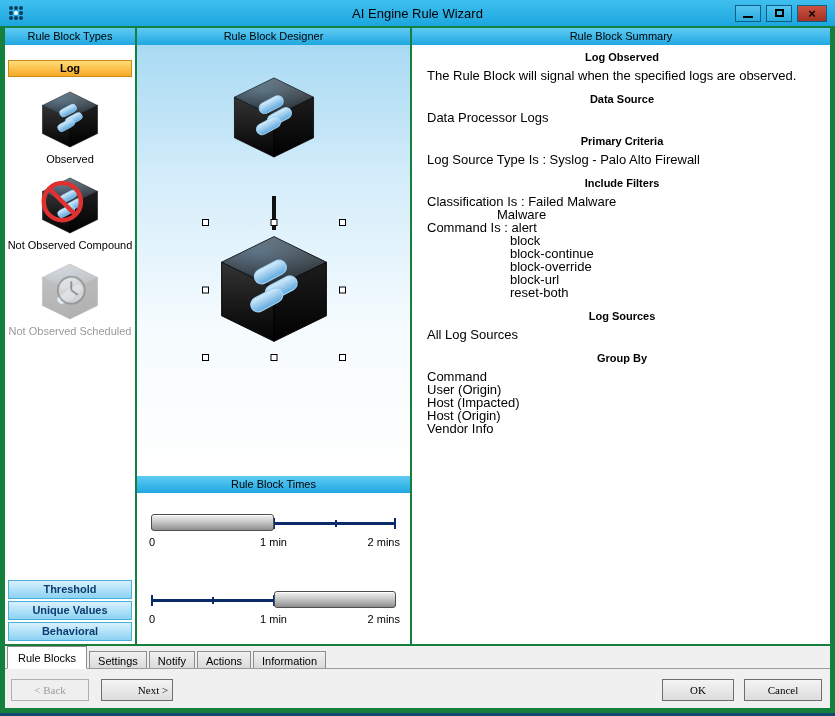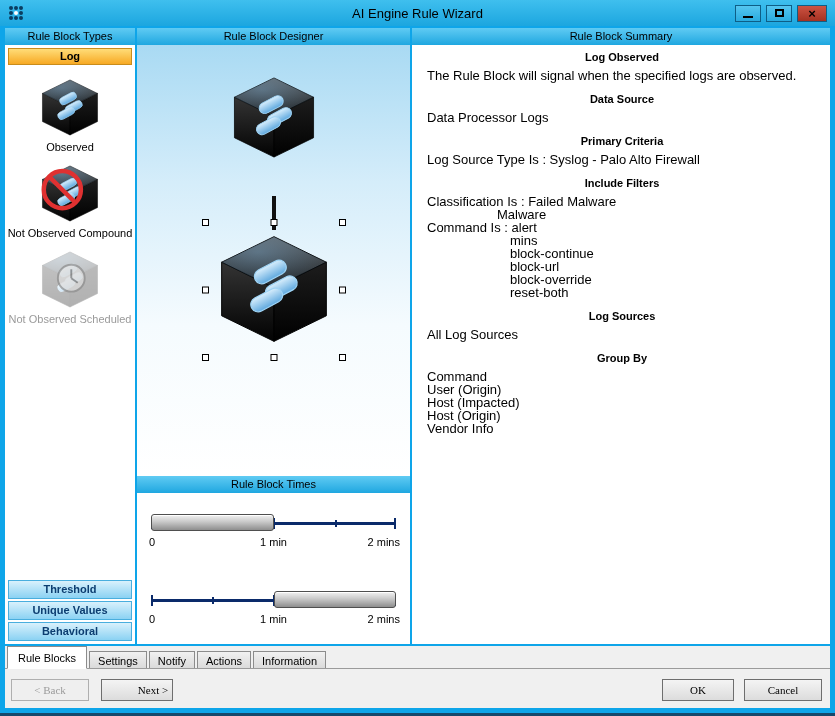--- a/index.html
+++ b/index.html
@@ -1,19 +1,19 @@
 <!DOCTYPE html>
 <html><head>
 <meta charset="utf-8">
 <style>
   * { box-sizing: border-box; margin: 0; padding: 0; }
   html,body { background:#555; }
   .window {
     position: relative; width: 835px; height: 716px;
-    background: #0ea5e9; overflow: hidden;
+    background: #15803d; overflow: hidden;
     font-family: "Liberation Sans", sans-serif; color:#000;
   }
   .window::after { content:""; position:absolute; left:0; right:0; bottom:0; height:3px; background:#16486B; }
 
   
   .titlebar { position:absolute; top:0; left:0; right:0; height:26px;
     background: linear-gradient(#3FBFEE,#1CA6DF); display:flex; align-items:center; }
   .title { position:absolute; left:0; right:0; text-align:center; font-size:13px; }
   .logo { margin-left:7px; z-index:2; }
   .win-btns { margin-left:auto; display:flex; gap:5px; margin-right:8px; z-index:3; }
@@ -26,21 +26,21 @@
   
   .main { position:absolute; top:28px; left:5px; right:5px; height:616px; display:flex; gap:2px; }
   .panel { display:flex; flex-direction:column; background:#fff; }
   .panel.left  { width:130px; }
   .panel.mid   { width:273px; }
   .panel.right { flex:1; }
   .panel-header { flex:0 0 17px; background:linear-gradient(#60CBF3,#1FA7E0);
     font-size:11px; line-height:17px; text-align:center; }
 
   
-  .left-body { flex:1; display:flex; flex-direction:column; padding:2px 2px 3px; }
+  .left-body { flex:1; display:flex; flex-direction:column; padding:14px 2px 3px; }
   .log-btn { height:17px; line-height:15px; background:linear-gradient(#FFDD78,#F7A924);
     border:1px solid #C98C1B; font-weight:bold; font-size:11px; text-align:center; margin:1px 1px 2px; cursor:pointer; }
   .type-item { display:flex; flex-direction:column; align-items:center; margin-top:11px; cursor:pointer; }
   .type-label { font-size:11px; text-align:center; margin-top:4px; line-height:12px; }
   .type-item.disabled .type-label { color:#9a9a9a; }
   .left-spacer { flex:1; }
   .blue-btn { height:19px; line-height:17px; margin:2px 1px 0; background:linear-gradient(#D9F1FC,#8BD2F3);
     border:1px solid #49AEDE; color:#0C3D70; font-weight:bold; font-size:11px; text-align:center; cursor:pointer; }
 
   
@@ -289,24 +289,24 @@
             <div class="sum-line ind-0">Log Source Type Is : Syslog - Palo Alto Firewall</div>
           </div>
           <div class="sum-sec">
             <div class="sum-title-row">
               <span class="sum-title">Include Filters</span>
               <span class="sum-rule"></span>
             </div>
             <div class="sum-line ind-0">Classification Is : Failed Malware</div>
             <div class="sum-line ind-1">Malware</div>
             <div class="sum-line ind-0">Command Is : alert</div>
-            <div class="sum-line ind-2">mins</div>
+            <div class="sum-line ind-2">block</div>
             <div class="sum-line ind-2">block-continue</div>
+            <div class="sum-line ind-2">block-override</div>
             <div class="sum-line ind-2">block-url</div>
-            <div class="sum-line ind-2">block-override</div>
             <div class="sum-line ind-2">reset-both</div>
           </div>
           <div class="sum-sec">
             <div class="sum-title-row">
               <span class="sum-title">Log Sources</span>
               <span class="sum-rule"></span>
             </div>
             <div class="sum-line ind-0">All Log Sources</div>
           </div>
           <div class="sum-sec">

